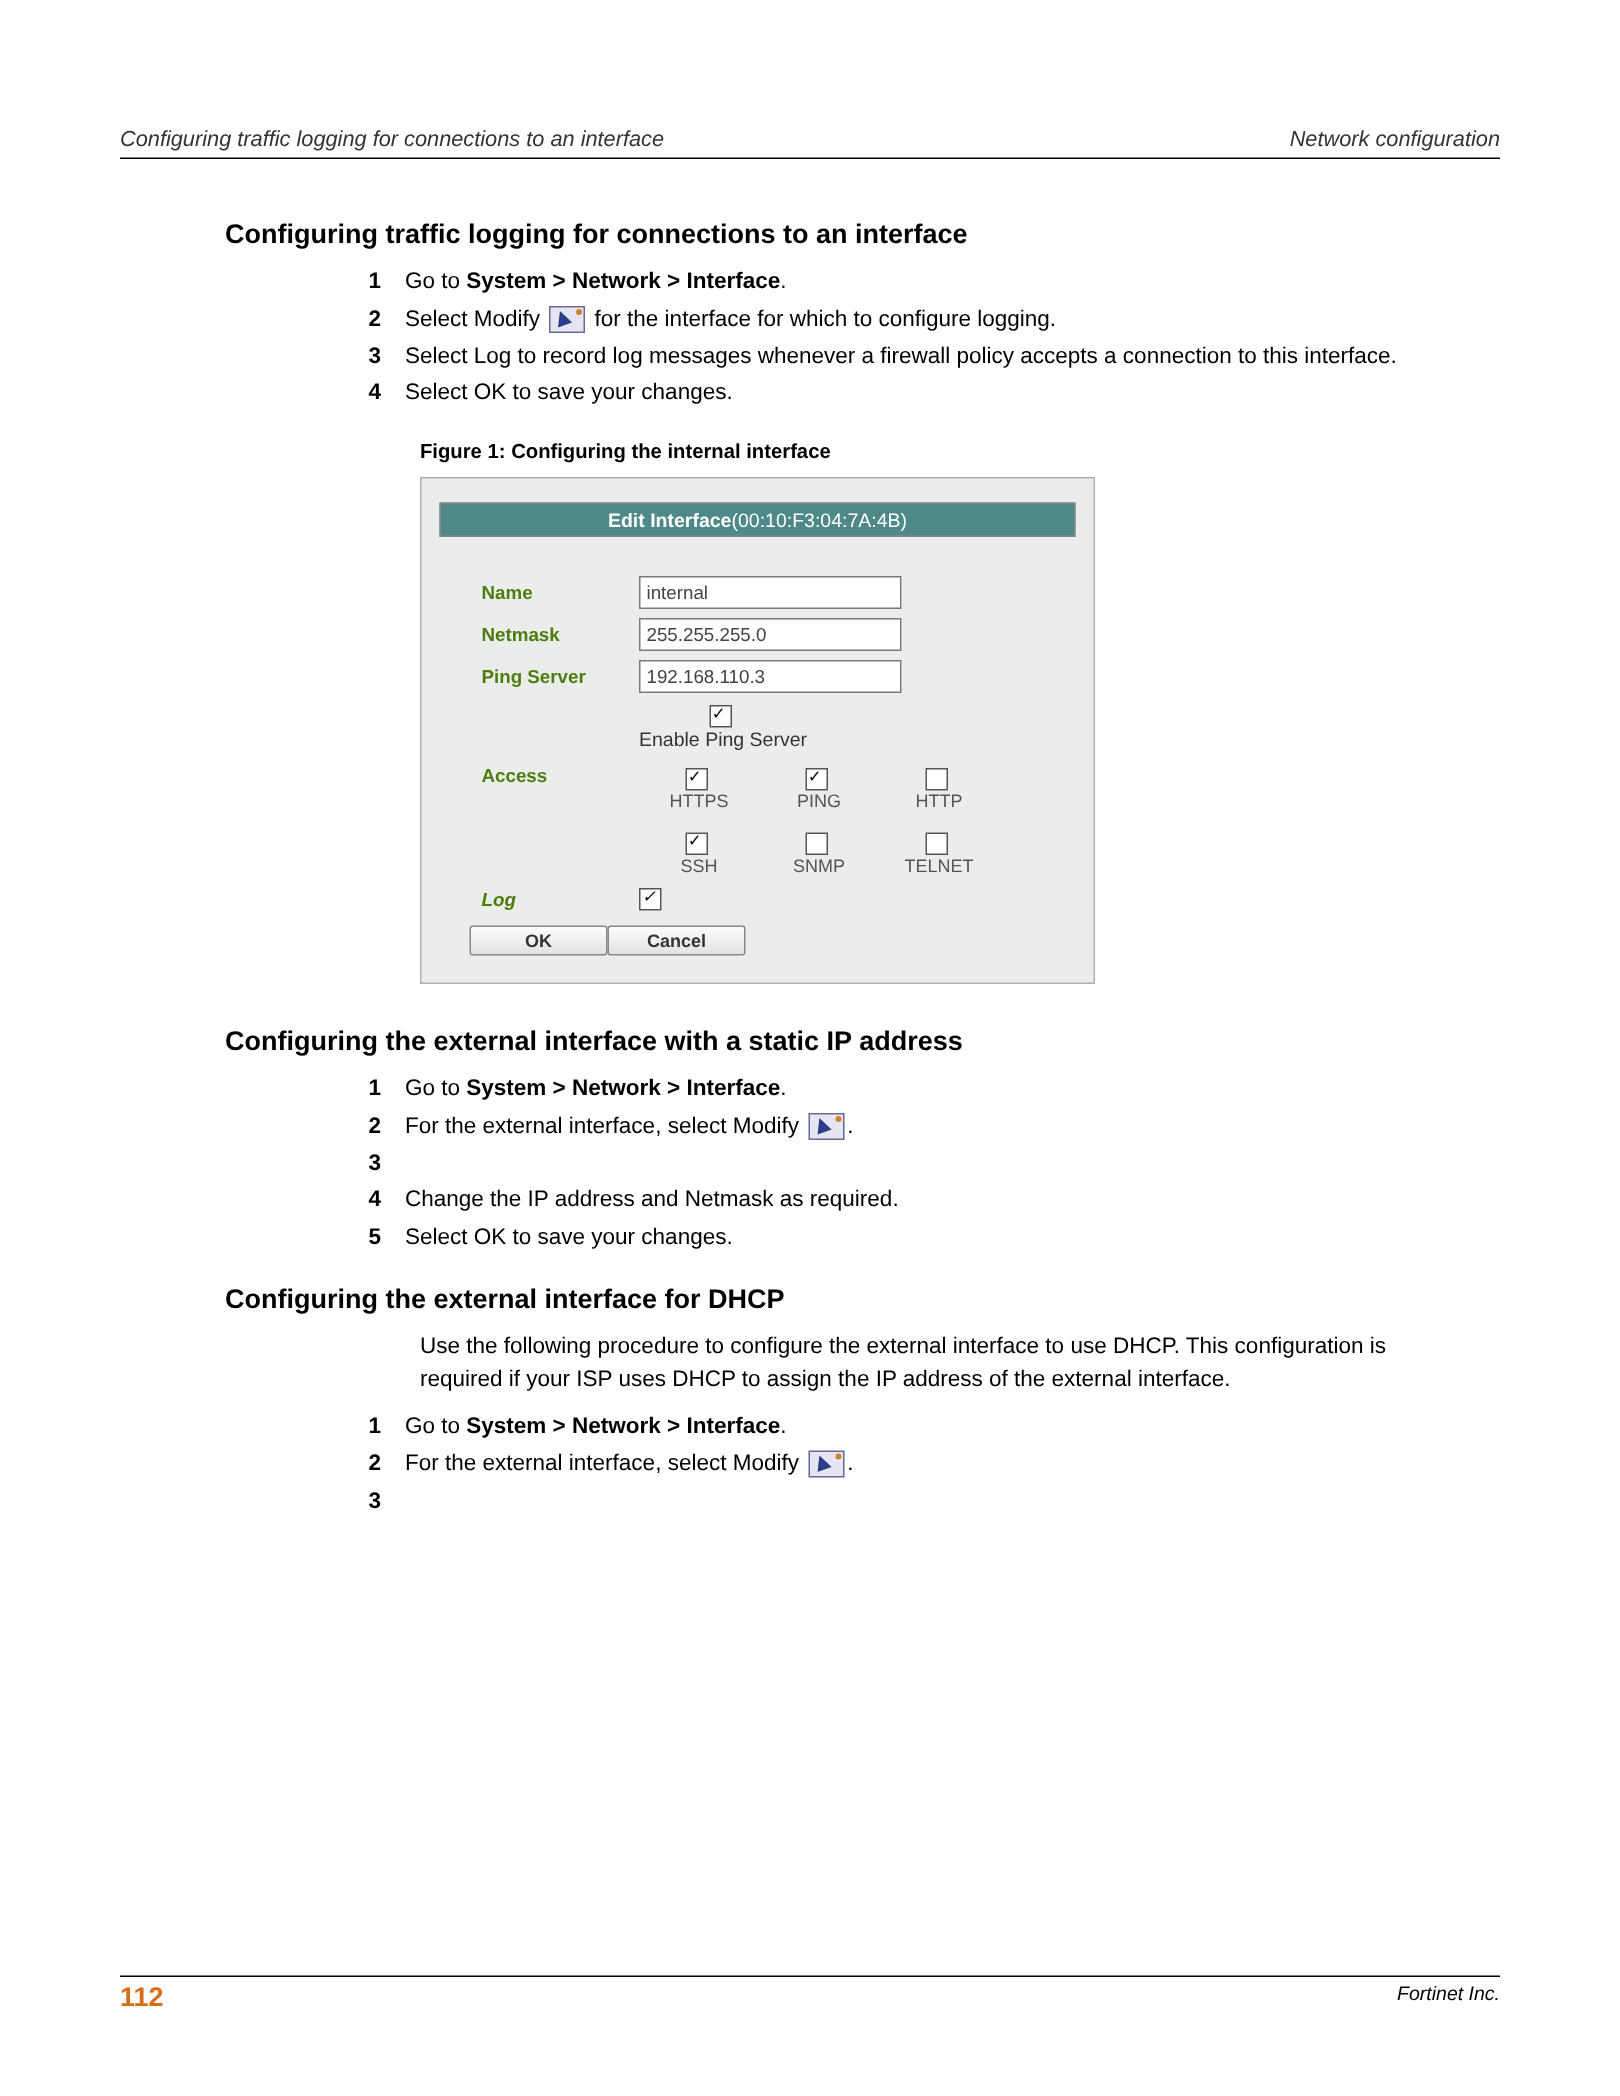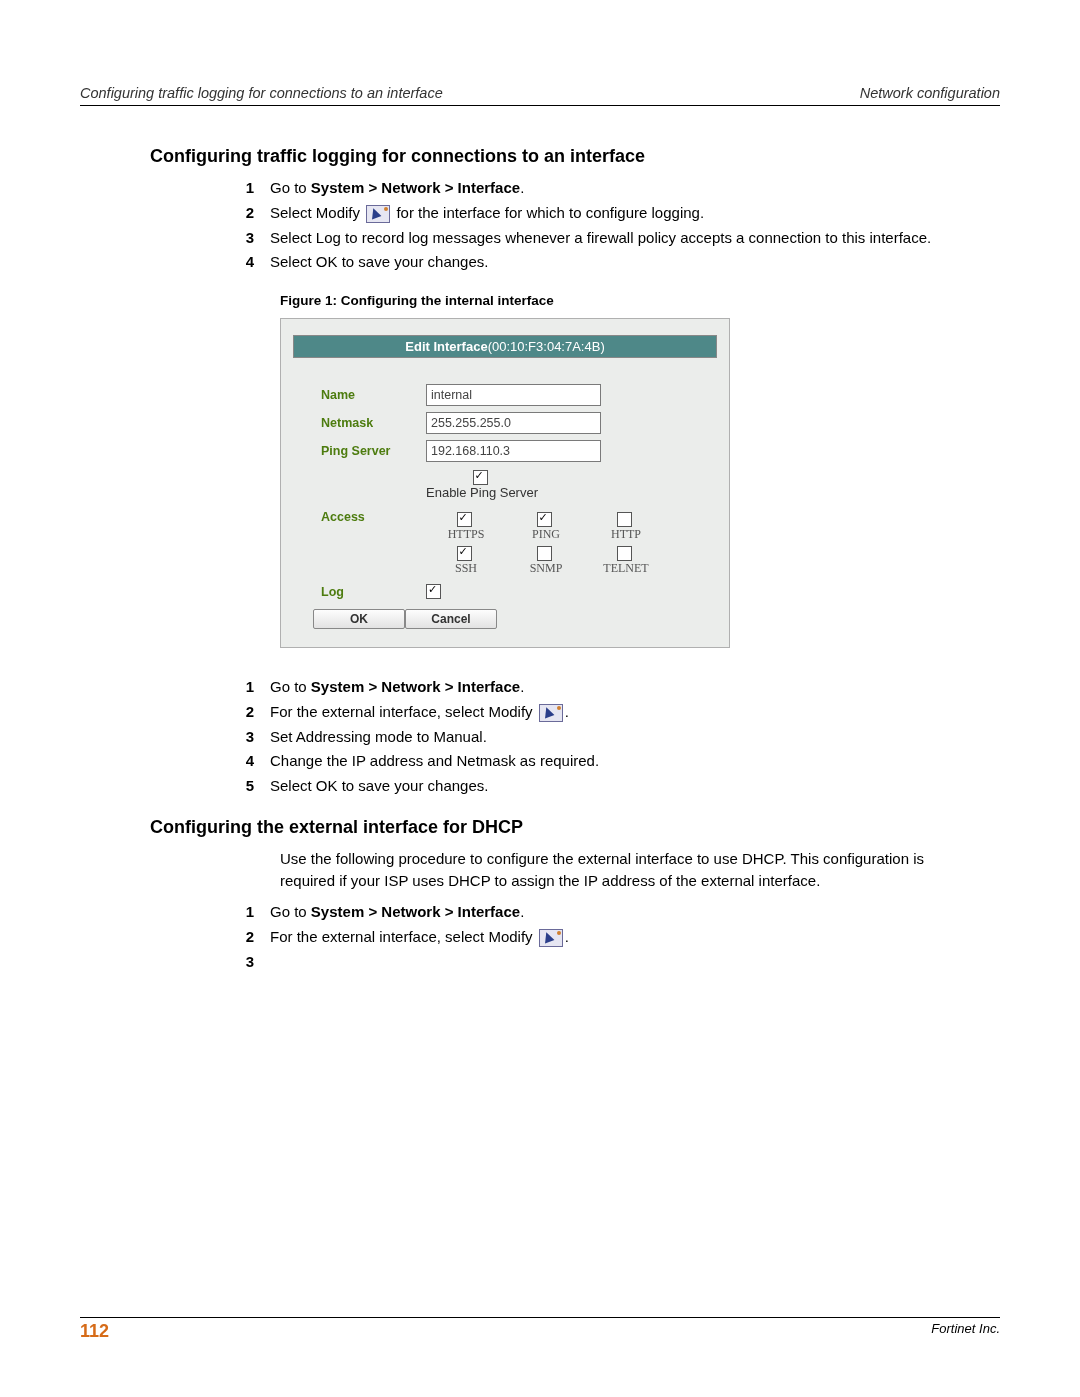--- a/index.html
+++ b/index.html
@@ -156,24 +156,23 @@
     content: "✓";
     position: absolute;
     font-size: 11px;
     top: -2px;
     left: 1px;
     color: #000;
   }
   .access-grid {
     display: grid;
     grid-template-columns: 80px 80px 80px;
-    row-gap: 0;
+    row-gap: 10px;
     font-size: 12px;
     color: #555;
-    font-family: Liberation Serif, serif;
   }
   .btn {
     display: inline-block;
     border: 1px solid #888;
     background: linear-gradient(#fdfdfd,#e2e2e2);
     font-size: 12px;
     font-weight: bold;
     color: #333;
     padding: 2px 0;
     text-align: center;
@@ -279,43 +278,43 @@
           <div class="cb-row">
               <span class="cb"></span>
               <span>SNMP</span>
             </div>
           <div class="cb-row">
               <span class="cb"></span>
               <span>TELNET</span>
             </div>
         </div>
       </div>
-      <div class="form-row" style="margin-top:4px;">
+      <div class="form-row" style="margin-top:4px;font-style:italic;">
         <div class="form-label">Log</div>
         <span class="cb checked"></span>
       </div>
       <div class="btn-row">
         <span class="btn">OK</span>
         <span class="btn">Cancel</span>
       </div>
     </div>
   </div>
 
+  <div class="section-title">Configuring the external interface with a static IP address</div>
   <ol class="steps" id="steps2">
       <li>
         <span class="num">1</span>
         <span class="txt">Go to <span class="bold">System &gt; Network &gt; Interface</span>.</span>
       </li>
       <li>
         <span class="num">2</span>
         <span class="txt">For the external interface, select Modify <span class="modify-icon"></span>.</span>
       </li>
       <li>
         <span class="num">3</span>
-        <span class="txt">Set Addressing mode to Manual.</span>
       </li>
       <li>
         <span class="num">4</span>
         <span class="txt">Change the IP address and Netmask as required.</span>
       </li>
       <li>
         <span class="num">5</span>
         <span class="txt">Select OK to save your changes.</span>
       </li>
     </ol>

